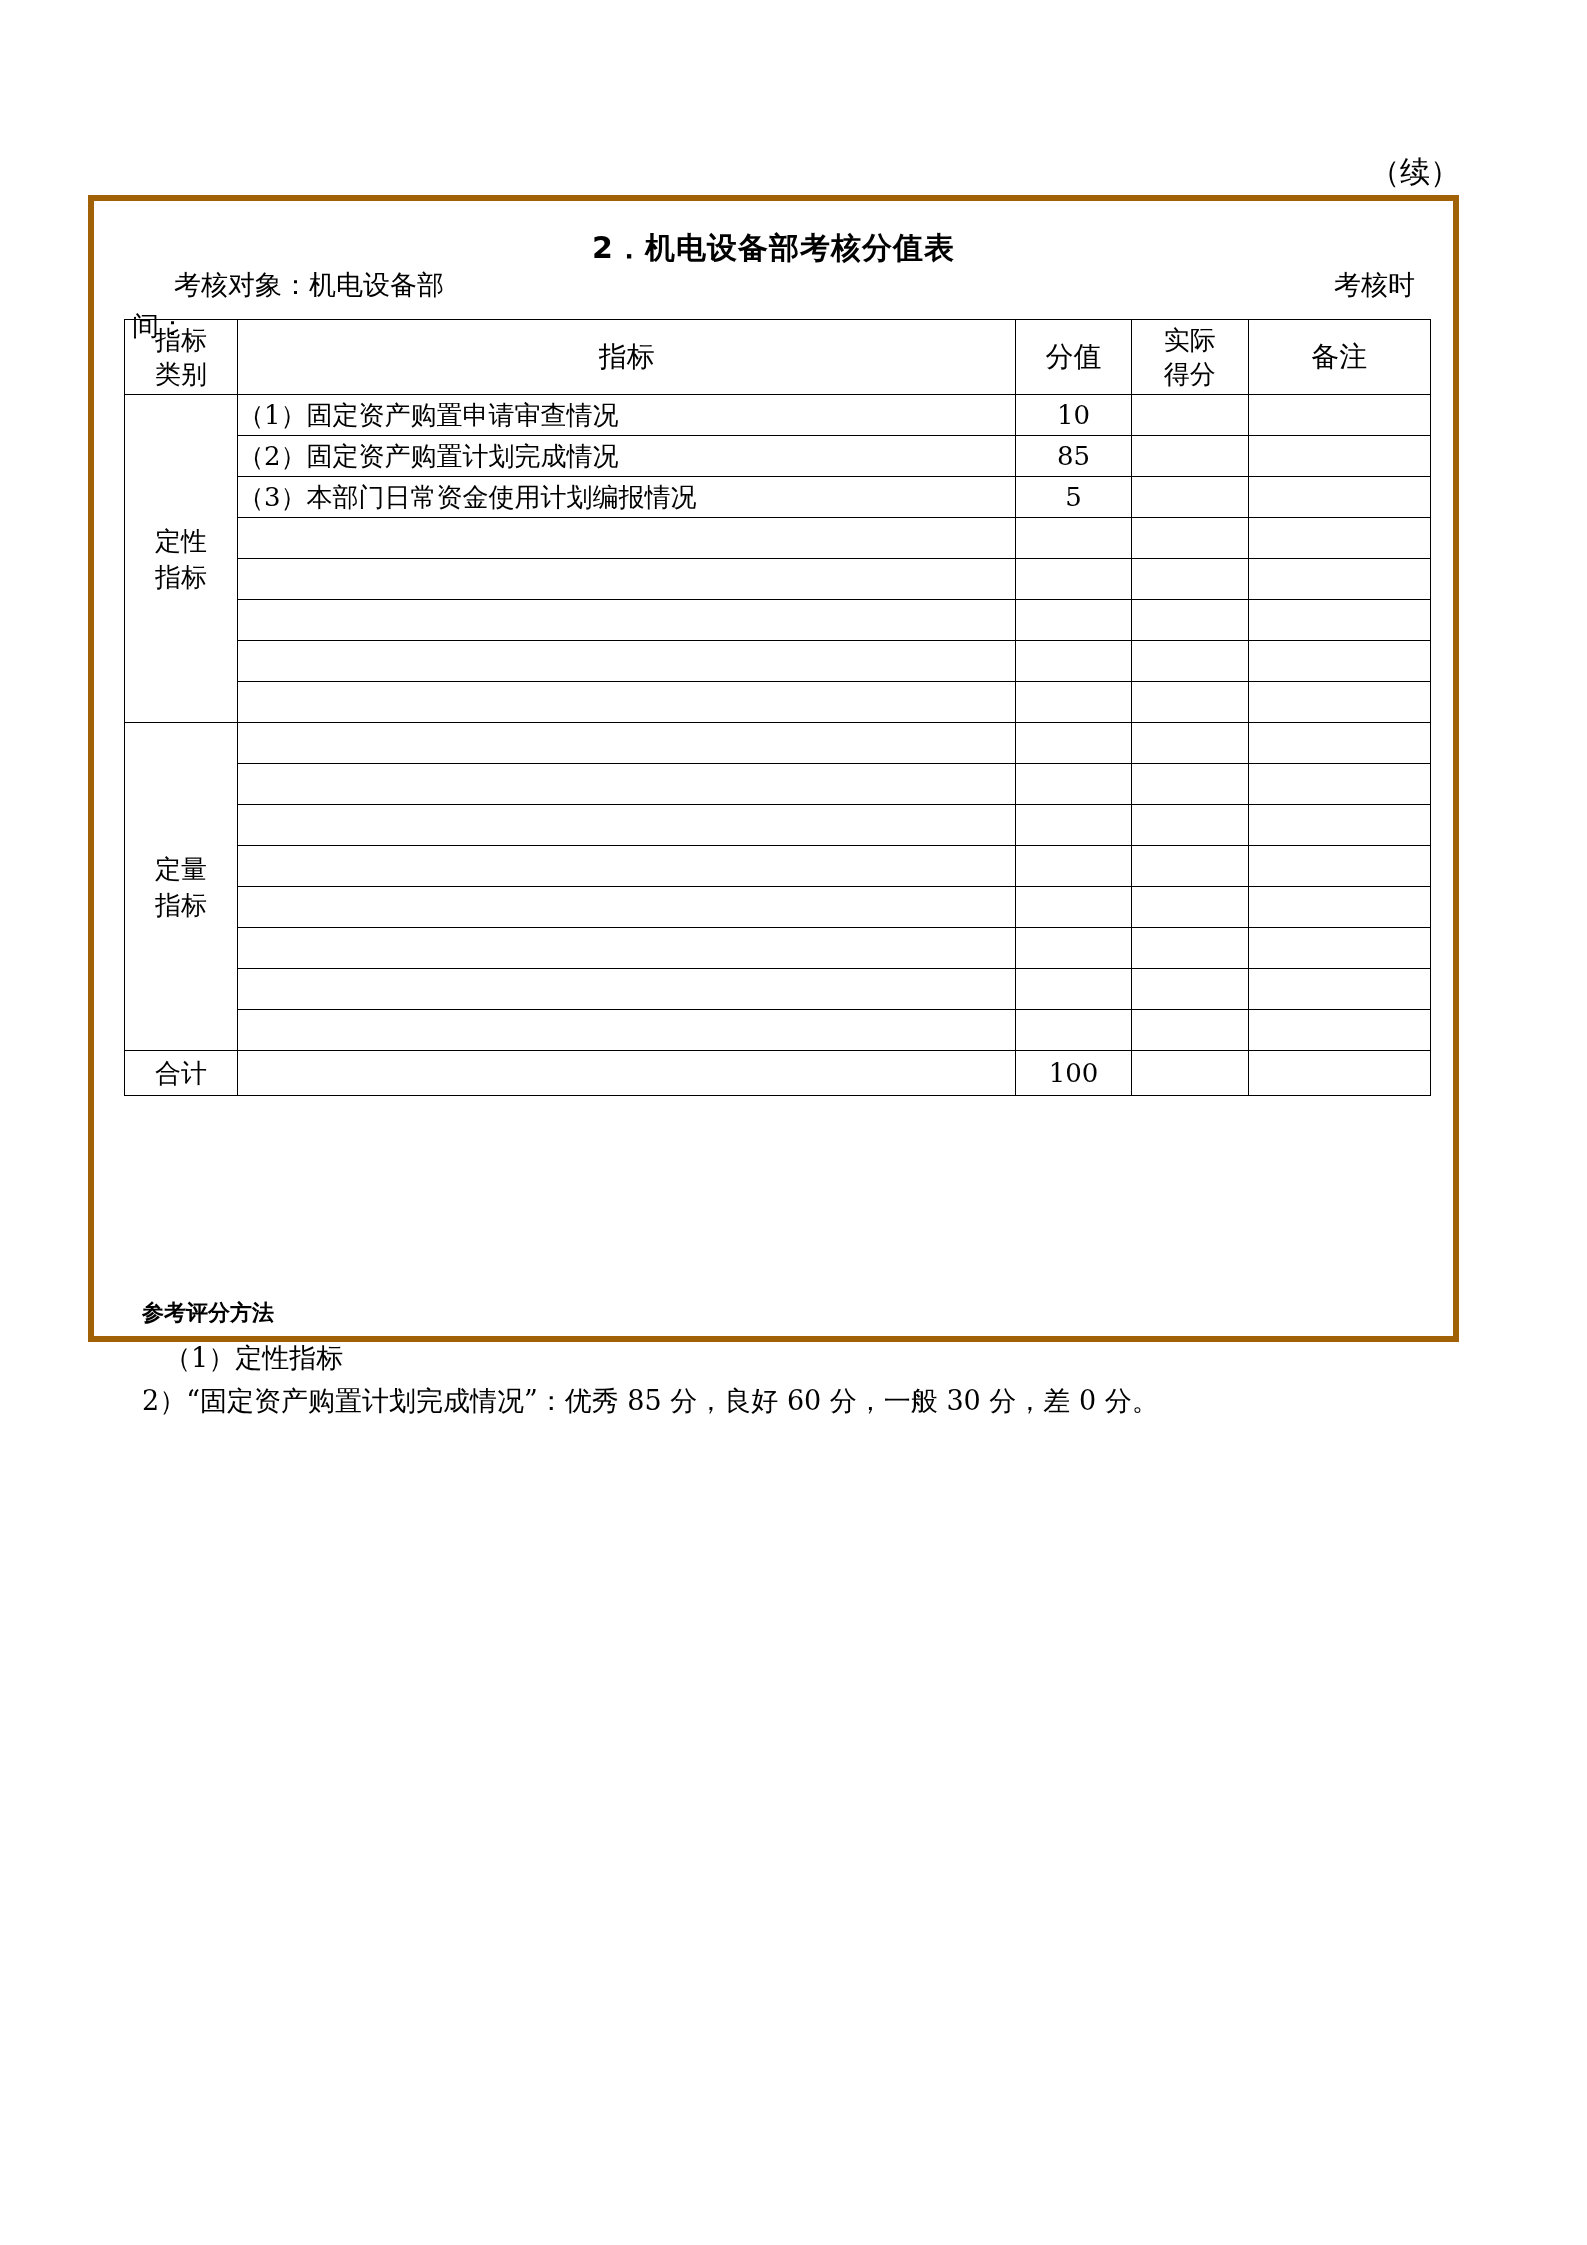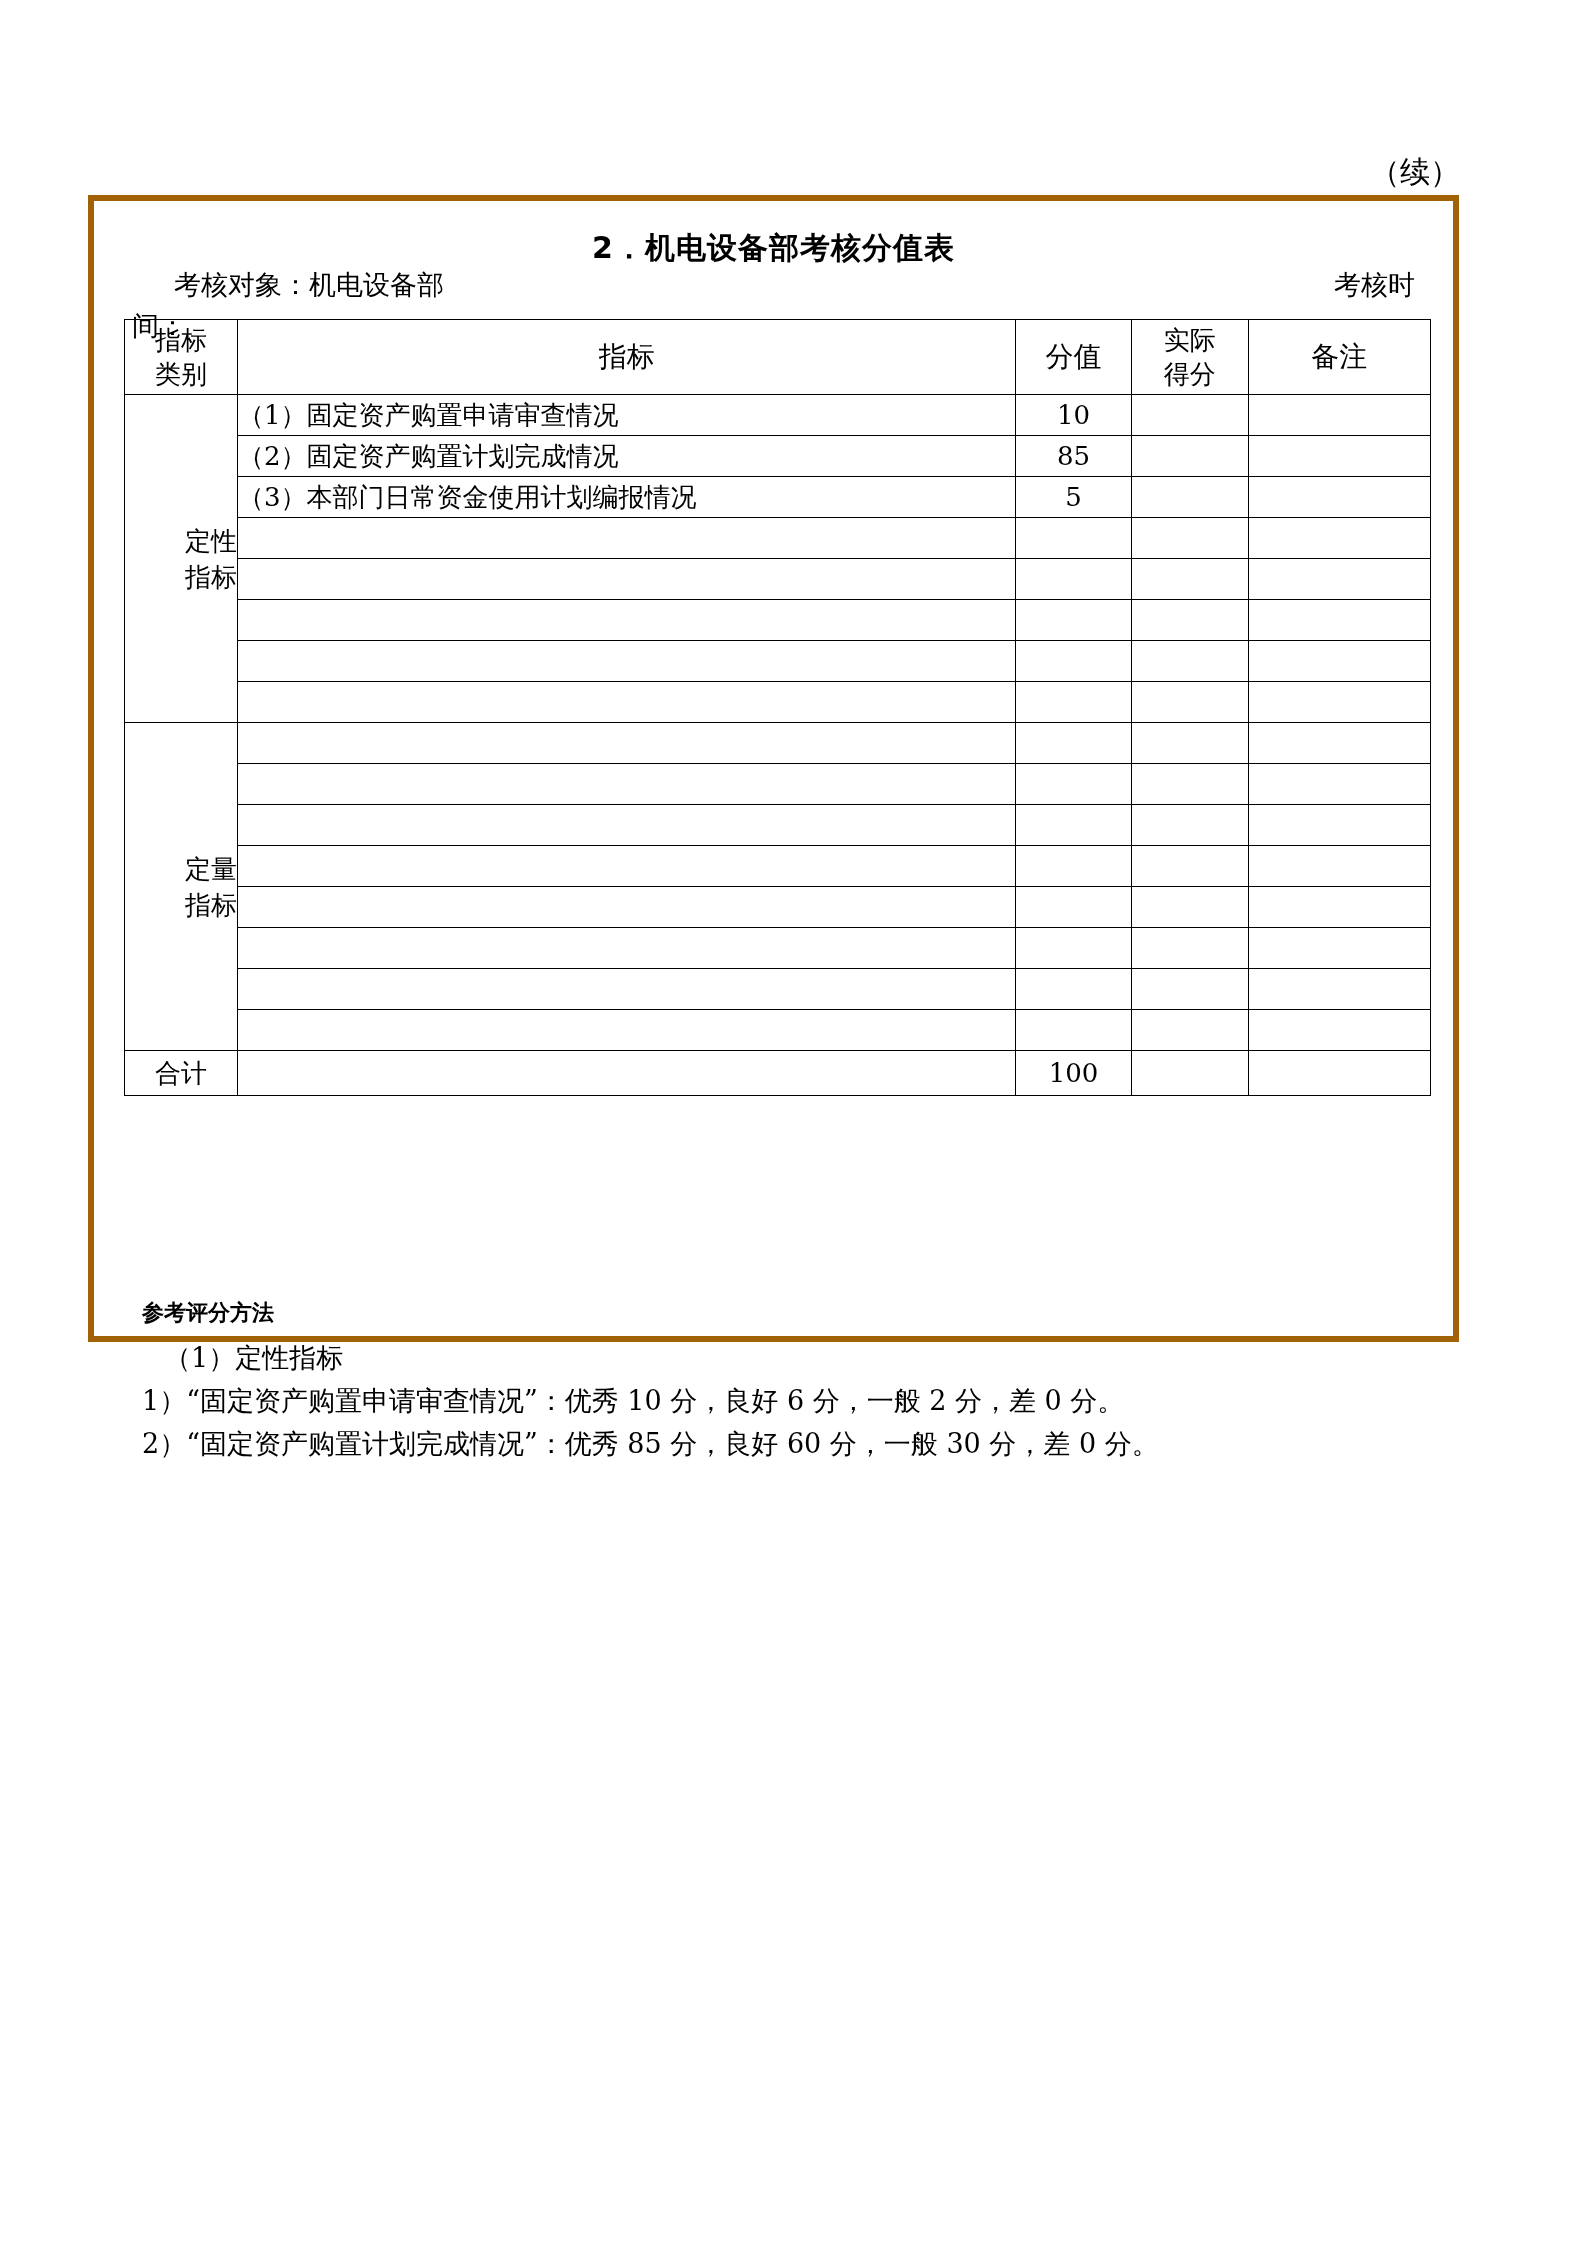--- a/index.html
+++ b/index.html
@@ -123,21 +123,21 @@
     font-size: 27px;
     line-height: 34px;
   }
   thead td.hdr-ind,
   thead td.hdr-score,
   thead td.hdr-note {
     font-size: 28px;
   }
 
   td.cat-cell {
-    text-align: right;
+    text-align: center;
     font-family: "DejaVu Sans", "Liberation Sans", sans-serif;
     font-size: 27px;
     line-height: 36px;
     vertical-align: middle;
   }
   td.ind-cell {
     padding-left: 22px;
     height: 40px;
     font-size: 26px;
     white-space: nowrap;
@@ -338,19 +338,18 @@
             <td class="score-cell">100</td>
             <td class="act-cell"></td>
             <td class="note-cell"></td>
           </tr>
         </tbody>
       </table>
 
       <div class="notes">
         <div class="notes-title">参考评分方法</div>
         <div class="notes-sub">（1）定性指标</div>
-        <div class="notes-item">1）“固定资产购置申请审查情况”：优秀 10 分，良好 6 分，一般 2 分，差 0 分。</div>
         <div class="notes-item">2）“固定资产购置计划完成情况”：优秀 85 分，良好 60 分，一般 30 分，差 0 分。</div>
       </div>
 
     </div>
   </div>
 </div>
 
 </body></html>

